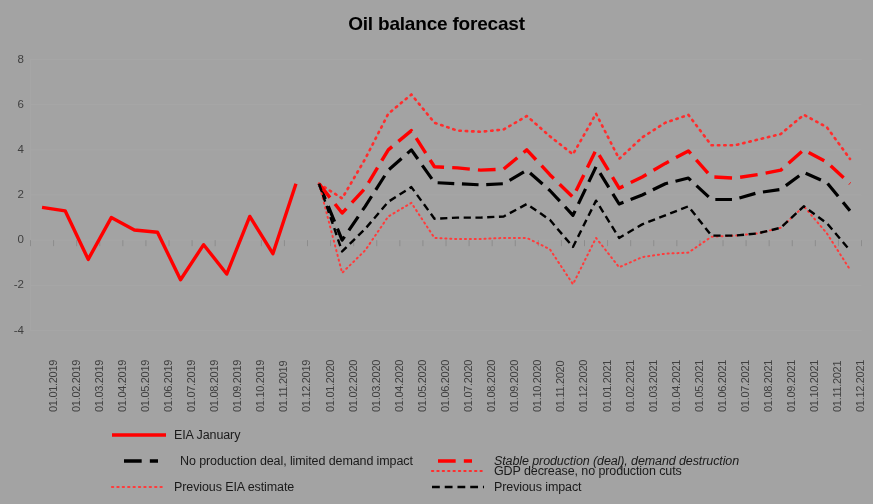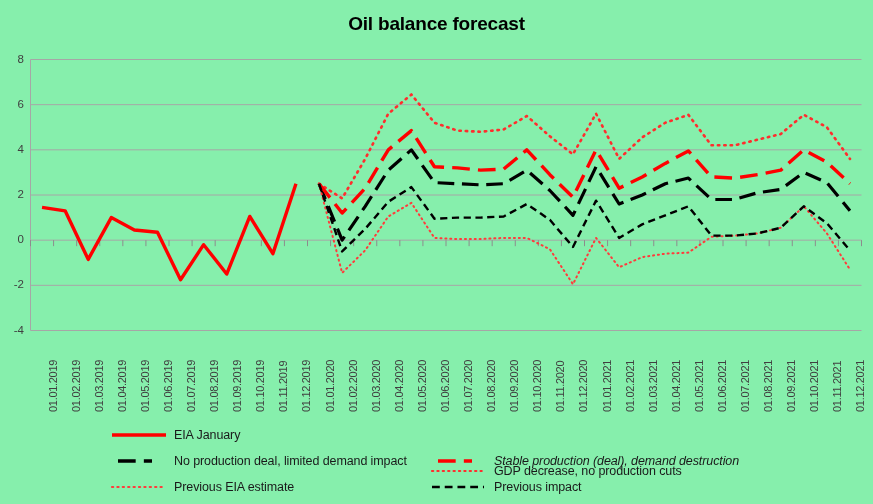--- a/index.html
+++ b/index.html
@@ -6,21 +6,21 @@
   html, body {
     margin: 0; padding: 0;
     width: 873px; height: 504px;
     background: #ffffff;
     font-family: "Liberation Sans", sans-serif;
     overflow: hidden;
   }
   #chart-root {
     position: relative;
     width: 873px; height: 504px;
-    background: #86efac;
+    background: #a3a3a3;
   }
   #chart-title {
     position: absolute;
     top: 13px; left: 0; width: 873px;
     text-align: center;
     font-size: 19px;
     font-weight: bold;
     color: #000000;
     letter-spacing: -0.2px;
   }
@@ -180,21 +180,21 @@
             <line x1="2" y1="7" x2="58" y2="7" stroke="#FF0000" stroke-width="3.4" stroke-linecap="butt"></line>
           </svg></div>
         <div class="legend-label">EIA January</div>
       </div>
       <div class="legend-item" style="left: 430px; top: 4px; margin-top: 36px;">
         <div class="legend-swatch"><svg width="56" height="14">
             <line x1="2" y1="7" x2="54" y2="7" stroke="#FF2D2D" stroke-width="2.2" stroke-linecap="round" stroke-dasharray="1.2100000000000002,4.18"></line>
           </svg></div>
         <div class="legend-label">GDP decrease, no production cuts</div>
       </div>
-      <div class="legend-item" style="left: 110px; top: 30px;">
+      <div class="legend-item" style="left: 116px; top: 30px;">
         <div class="legend-swatch"><svg width="56" height="14">
             <line x1="8" y1="7" x2="42" y2="7" stroke="#000000" stroke-width="3.4" stroke-linecap="butt" stroke-dasharray="17.68,8.16"></line>
           </svg></div>
         <div class="legend-label">No production deal, limited demand impact</div>
       </div>
       <div class="legend-item" style="left: 430px; top: 30px; font-style: italic;">
         <div class="legend-swatch"><svg width="56" height="14">
             <line x1="8" y1="7" x2="42" y2="7" stroke="#FF0000" stroke-width="3.4" stroke-linecap="butt" stroke-dasharray="17.68,8.16"></line>
           </svg></div>
         <div class="legend-label">Stable production (deal), demand destruction</div>

